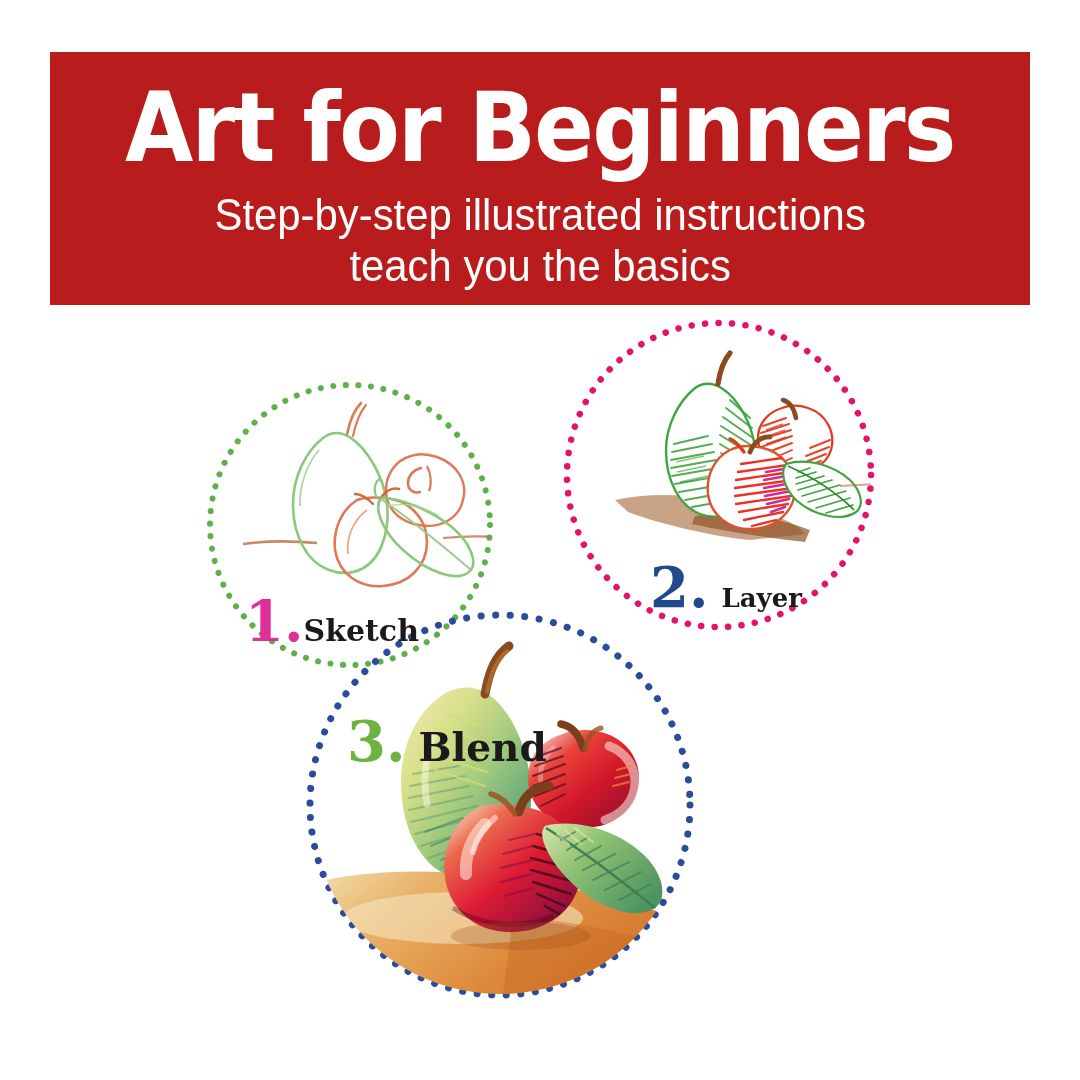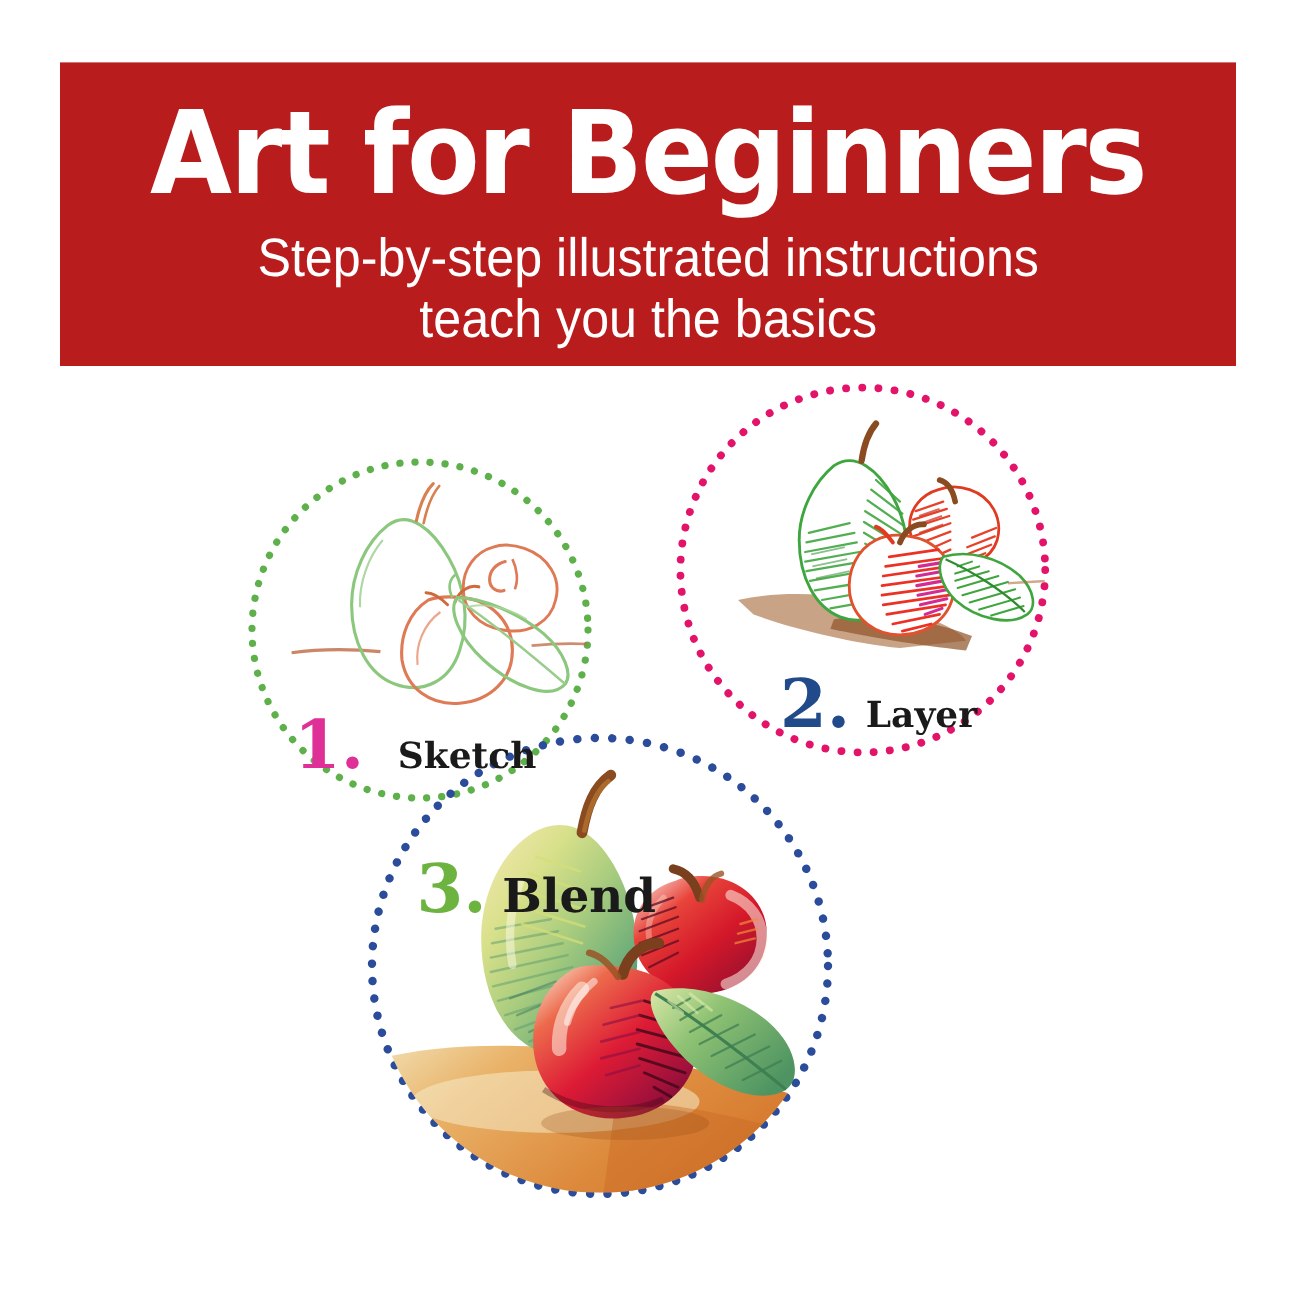--- a/index.html
+++ b/index.html
@@ -70,25 +70,25 @@
   }
   .word {
     font-family:"DejaVu Serif", serif;
     font-weight:bold;
     color:#1A1A1A;
     line-height:0.9;
   }
 
   #label1 { left:245px; top:596px; }
   #label1 .num  { font-size:56px; color:#DE3097; }
-  #label1 .word { font-size:30px; margin-left:28px; }
+  #label1 .word { font-size:30px; margin-left:0; }
 
   #label2 { left:650px; top:562px; }
   #label2 .num  { font-size:56px; color:#204A8A; }
-  #label2 .word { font-size:30px; margin-left:13px; }
+  #label2 .word { font-size:26px; margin-left:13px; }
 
   #label3 { left:347px; top:716px; }
   #label3 .num  { font-size:56px; color:#6CB33F; }
   #label3 .word { font-size:39px; margin-left:13px; }
 
   
   #step1 { z-index:3; }
   #step2 { z-index:2; }
   #step3 { z-index:4; }
   #label1, #label2, #label3 { z-index:9; }

